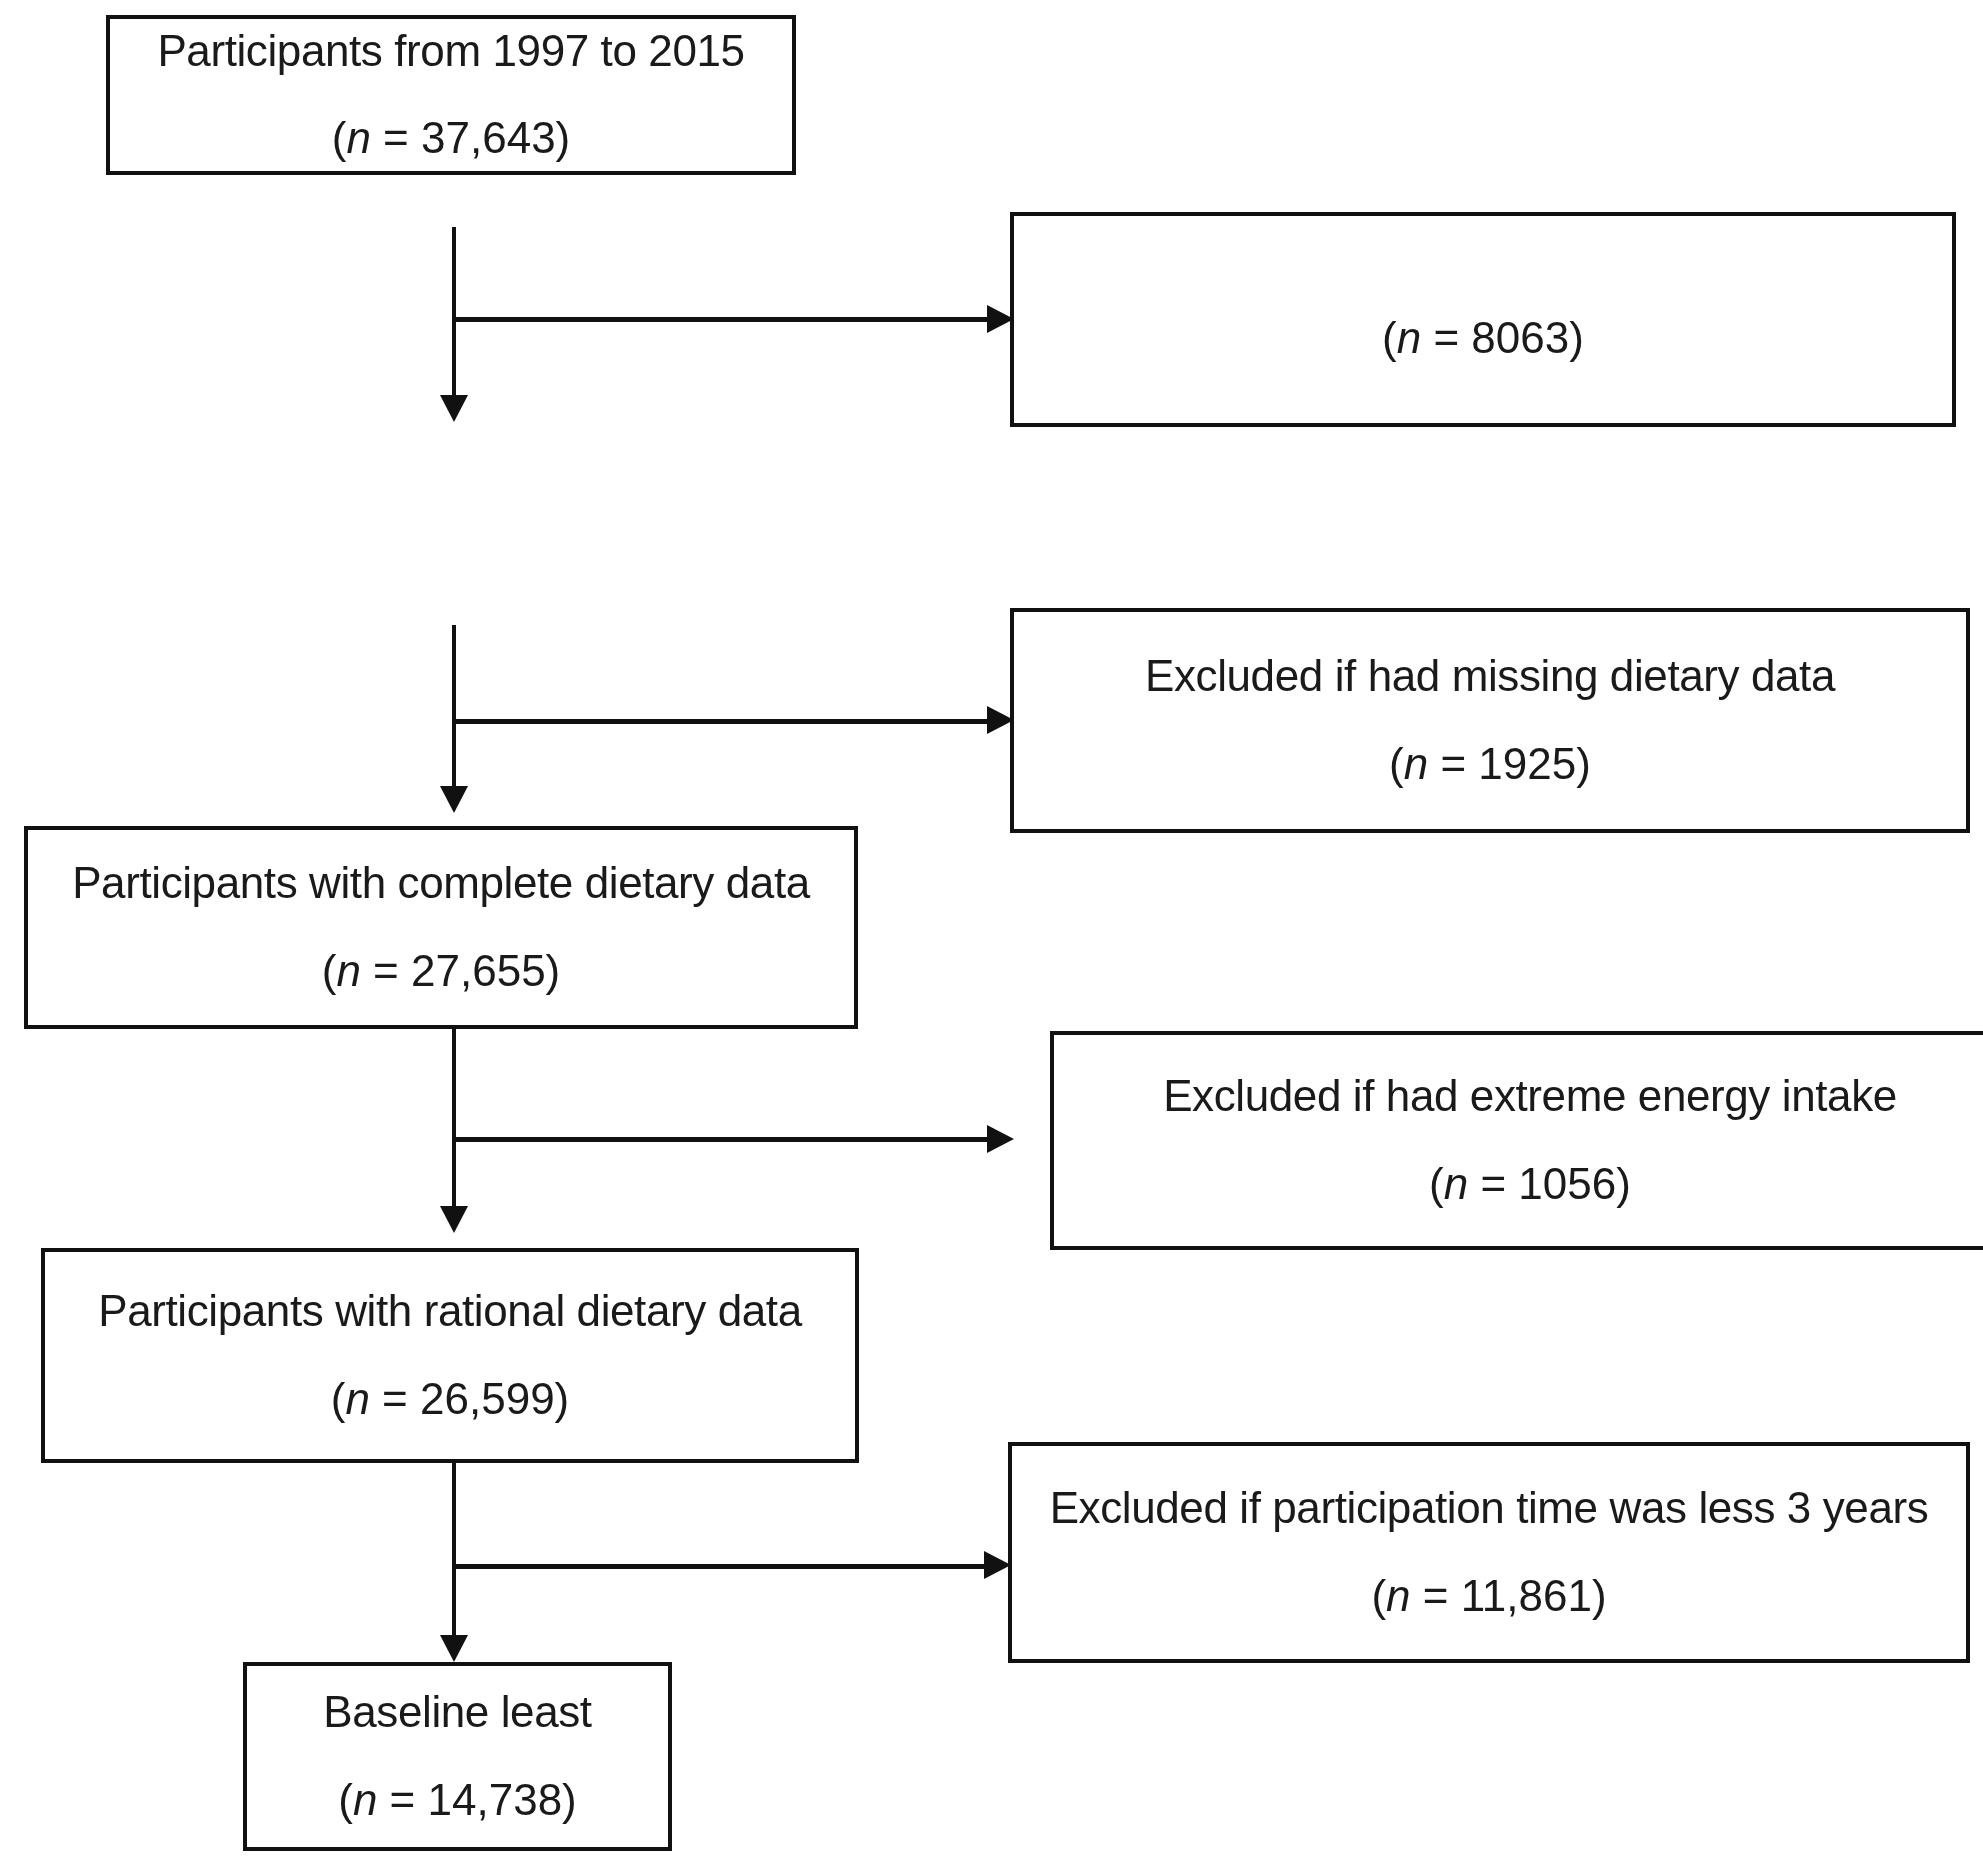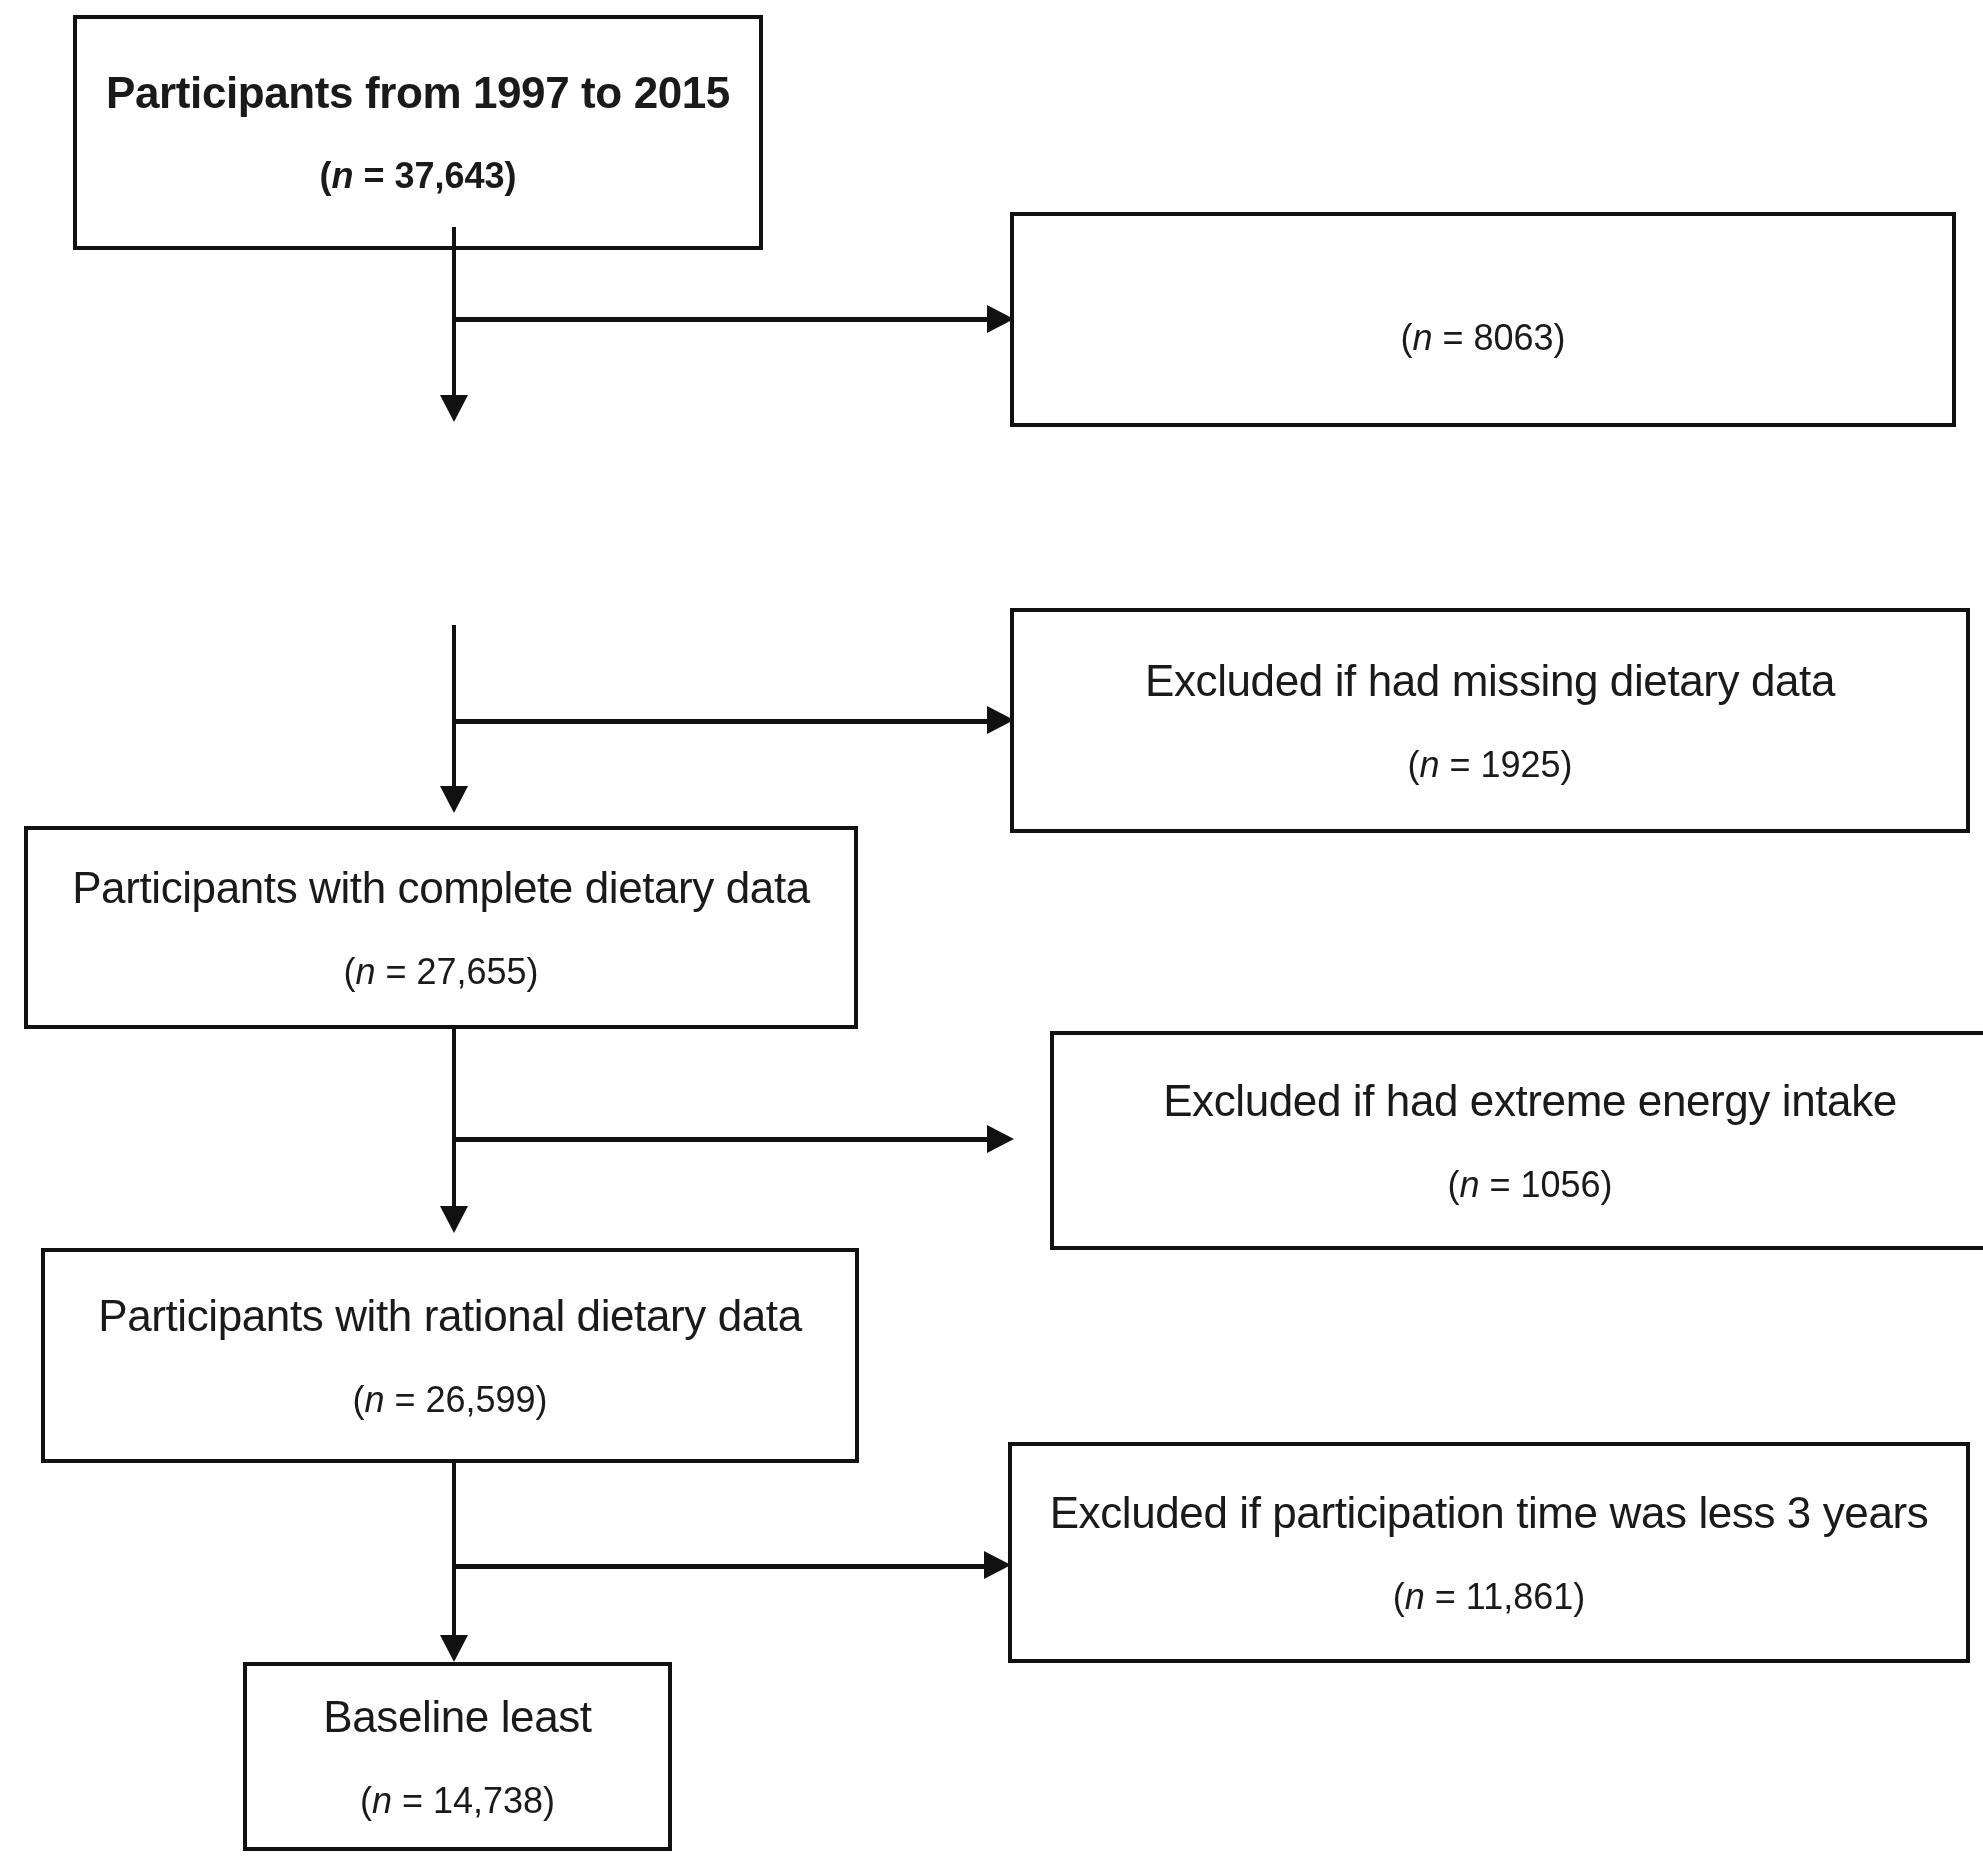--- a/index.html
+++ b/index.html
@@ -23,21 +23,21 @@
     text-align:center;
   }
   .box .line1{
     font-size:44px;
     color:#1a1a1a;
     line-height:1.15;
     letter-spacing:-0.4px;
     white-space:nowrap;
   }
   .box .line2{
-    font-size:36px;
+    font-size:44px;
     color:#1a1a1a;
     line-height:1.15;
     margin-top:37px;
     white-space:nowrap;
   }
   .box .line2 .ital{ font-style:italic; }
 
   
   .vline{
     position:absolute;
@@ -62,21 +62,21 @@
     border-top:14.6px solid transparent;
     border-bottom:14.6px solid transparent;
     border-left:27.5px solid #111111;
   }
 </style>
 </head>
 <body>
 
 <div id="canvas">
 
-  <div class="box" style="left:73px; top:14.6px; width:690px; height:235px;font-weight:bold;">
+  <div class="box" style="left:106px; top:14.6px; width:690px; height:160px;">
     <div class="line1">Participants from 1997 to 2015</div>
     <div class="line2">(<span class="ital">n</span>&nbsp;=&nbsp;37,643)</div>
   </div>
 
   <div class="vline" style="left:452px; top:227px; height:170px;"></div>
   <div class="arrow-down" style="left:440px; top:395px;"></div>
 
   <div class="hline" style="left:454px; top:317px; width:546px;"></div>
   <div class="arrow-right" style="left:987px; top:305px;"></div>
 

